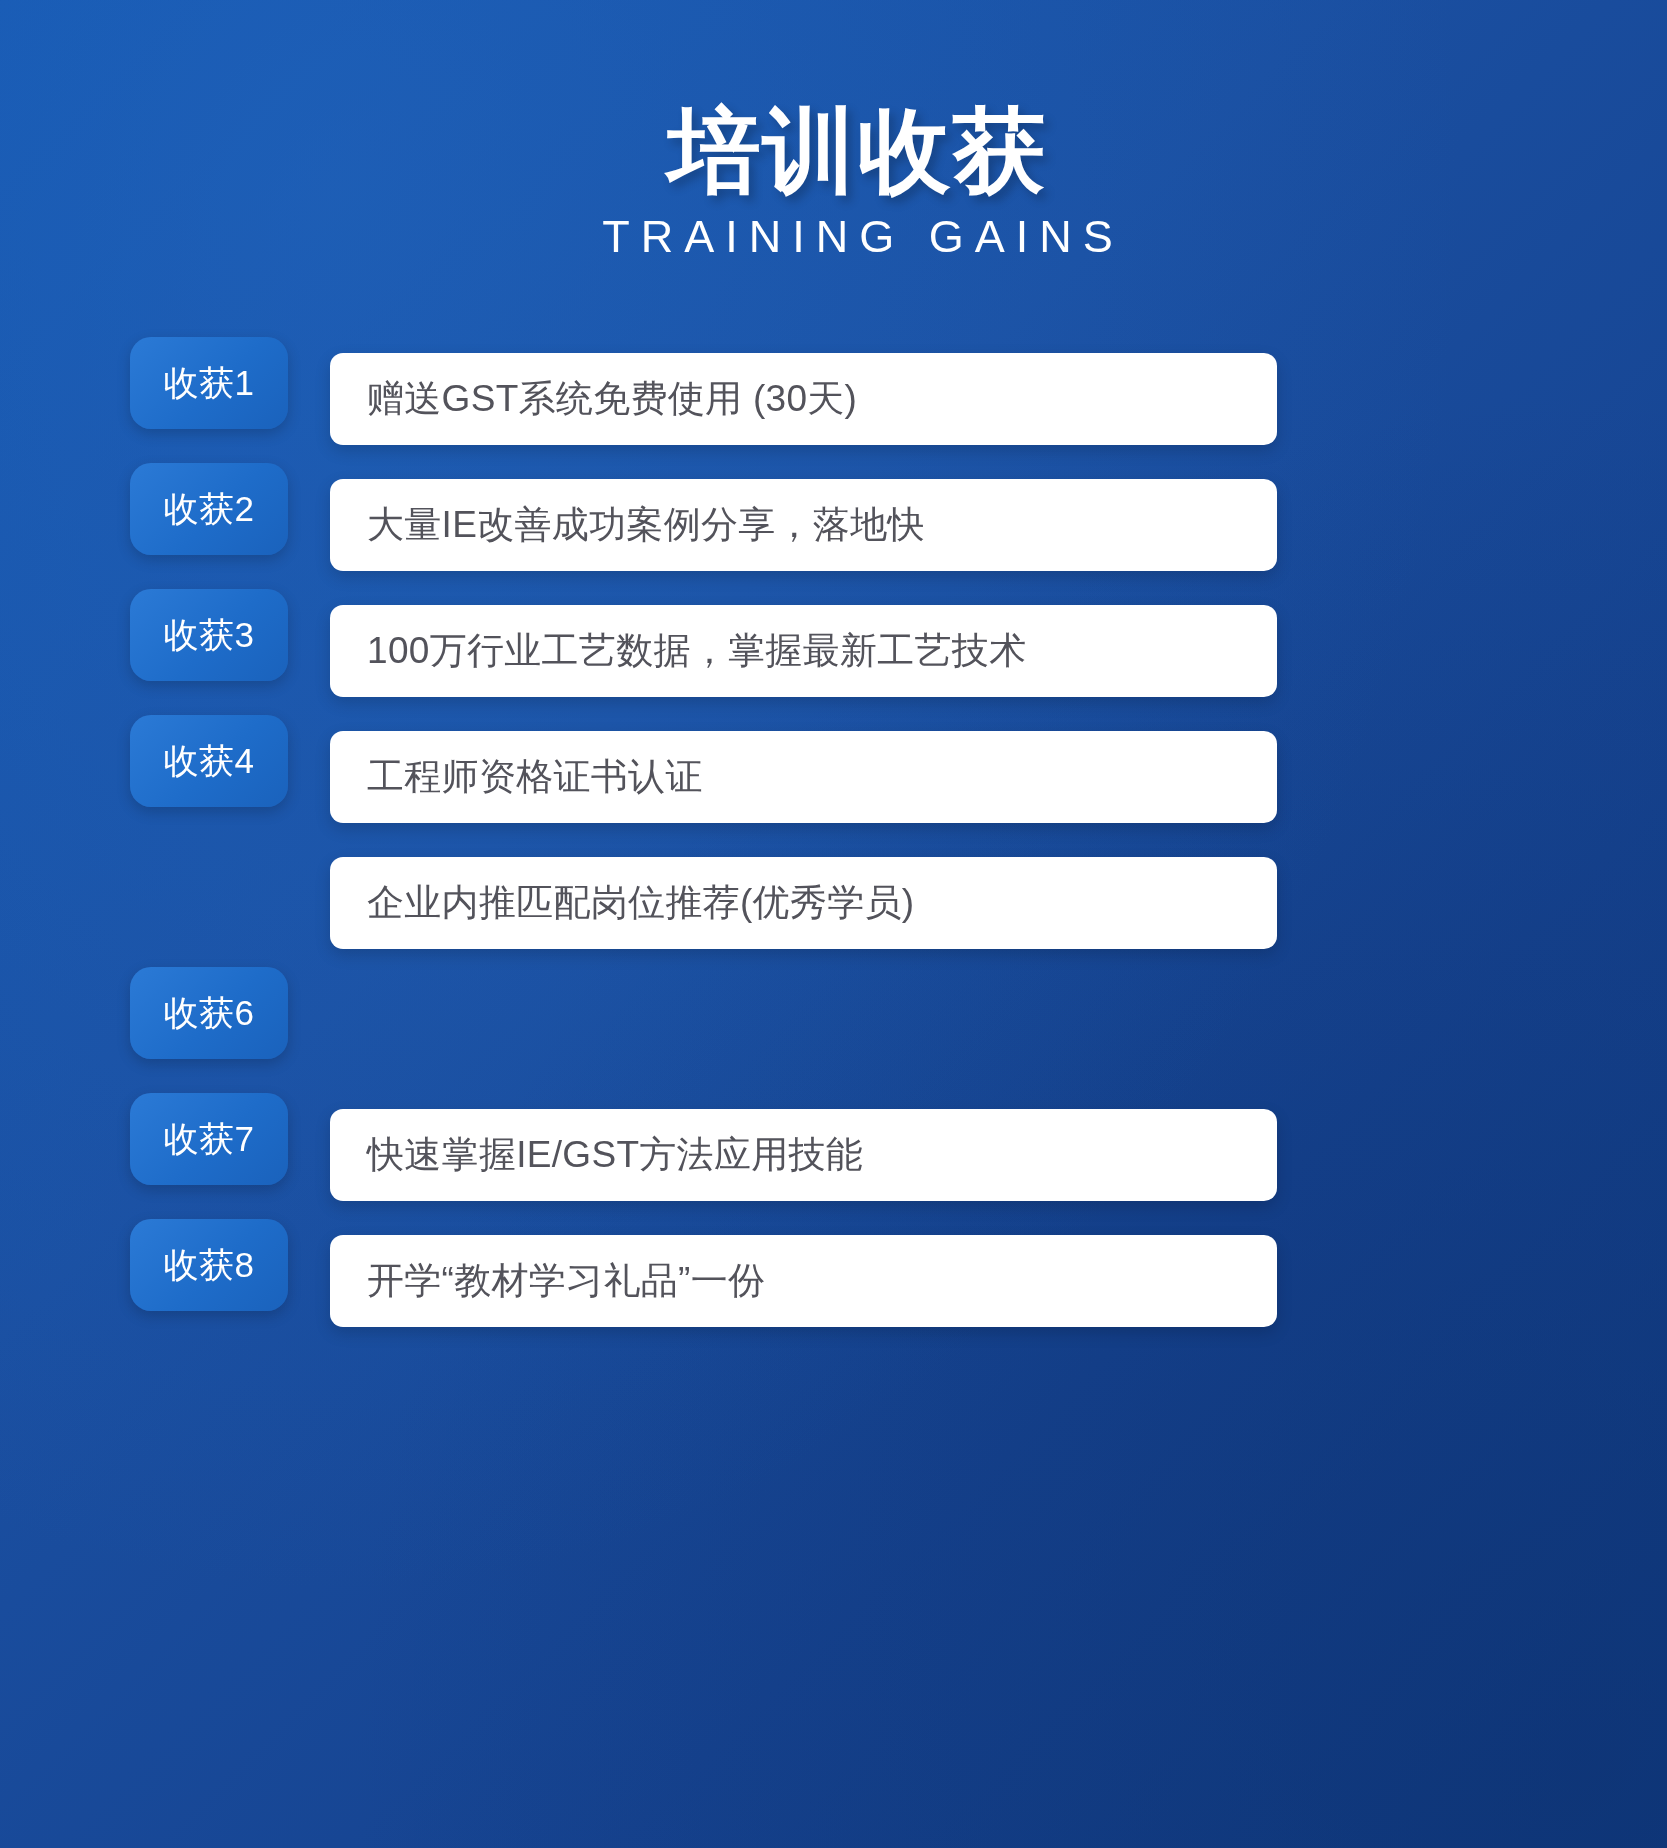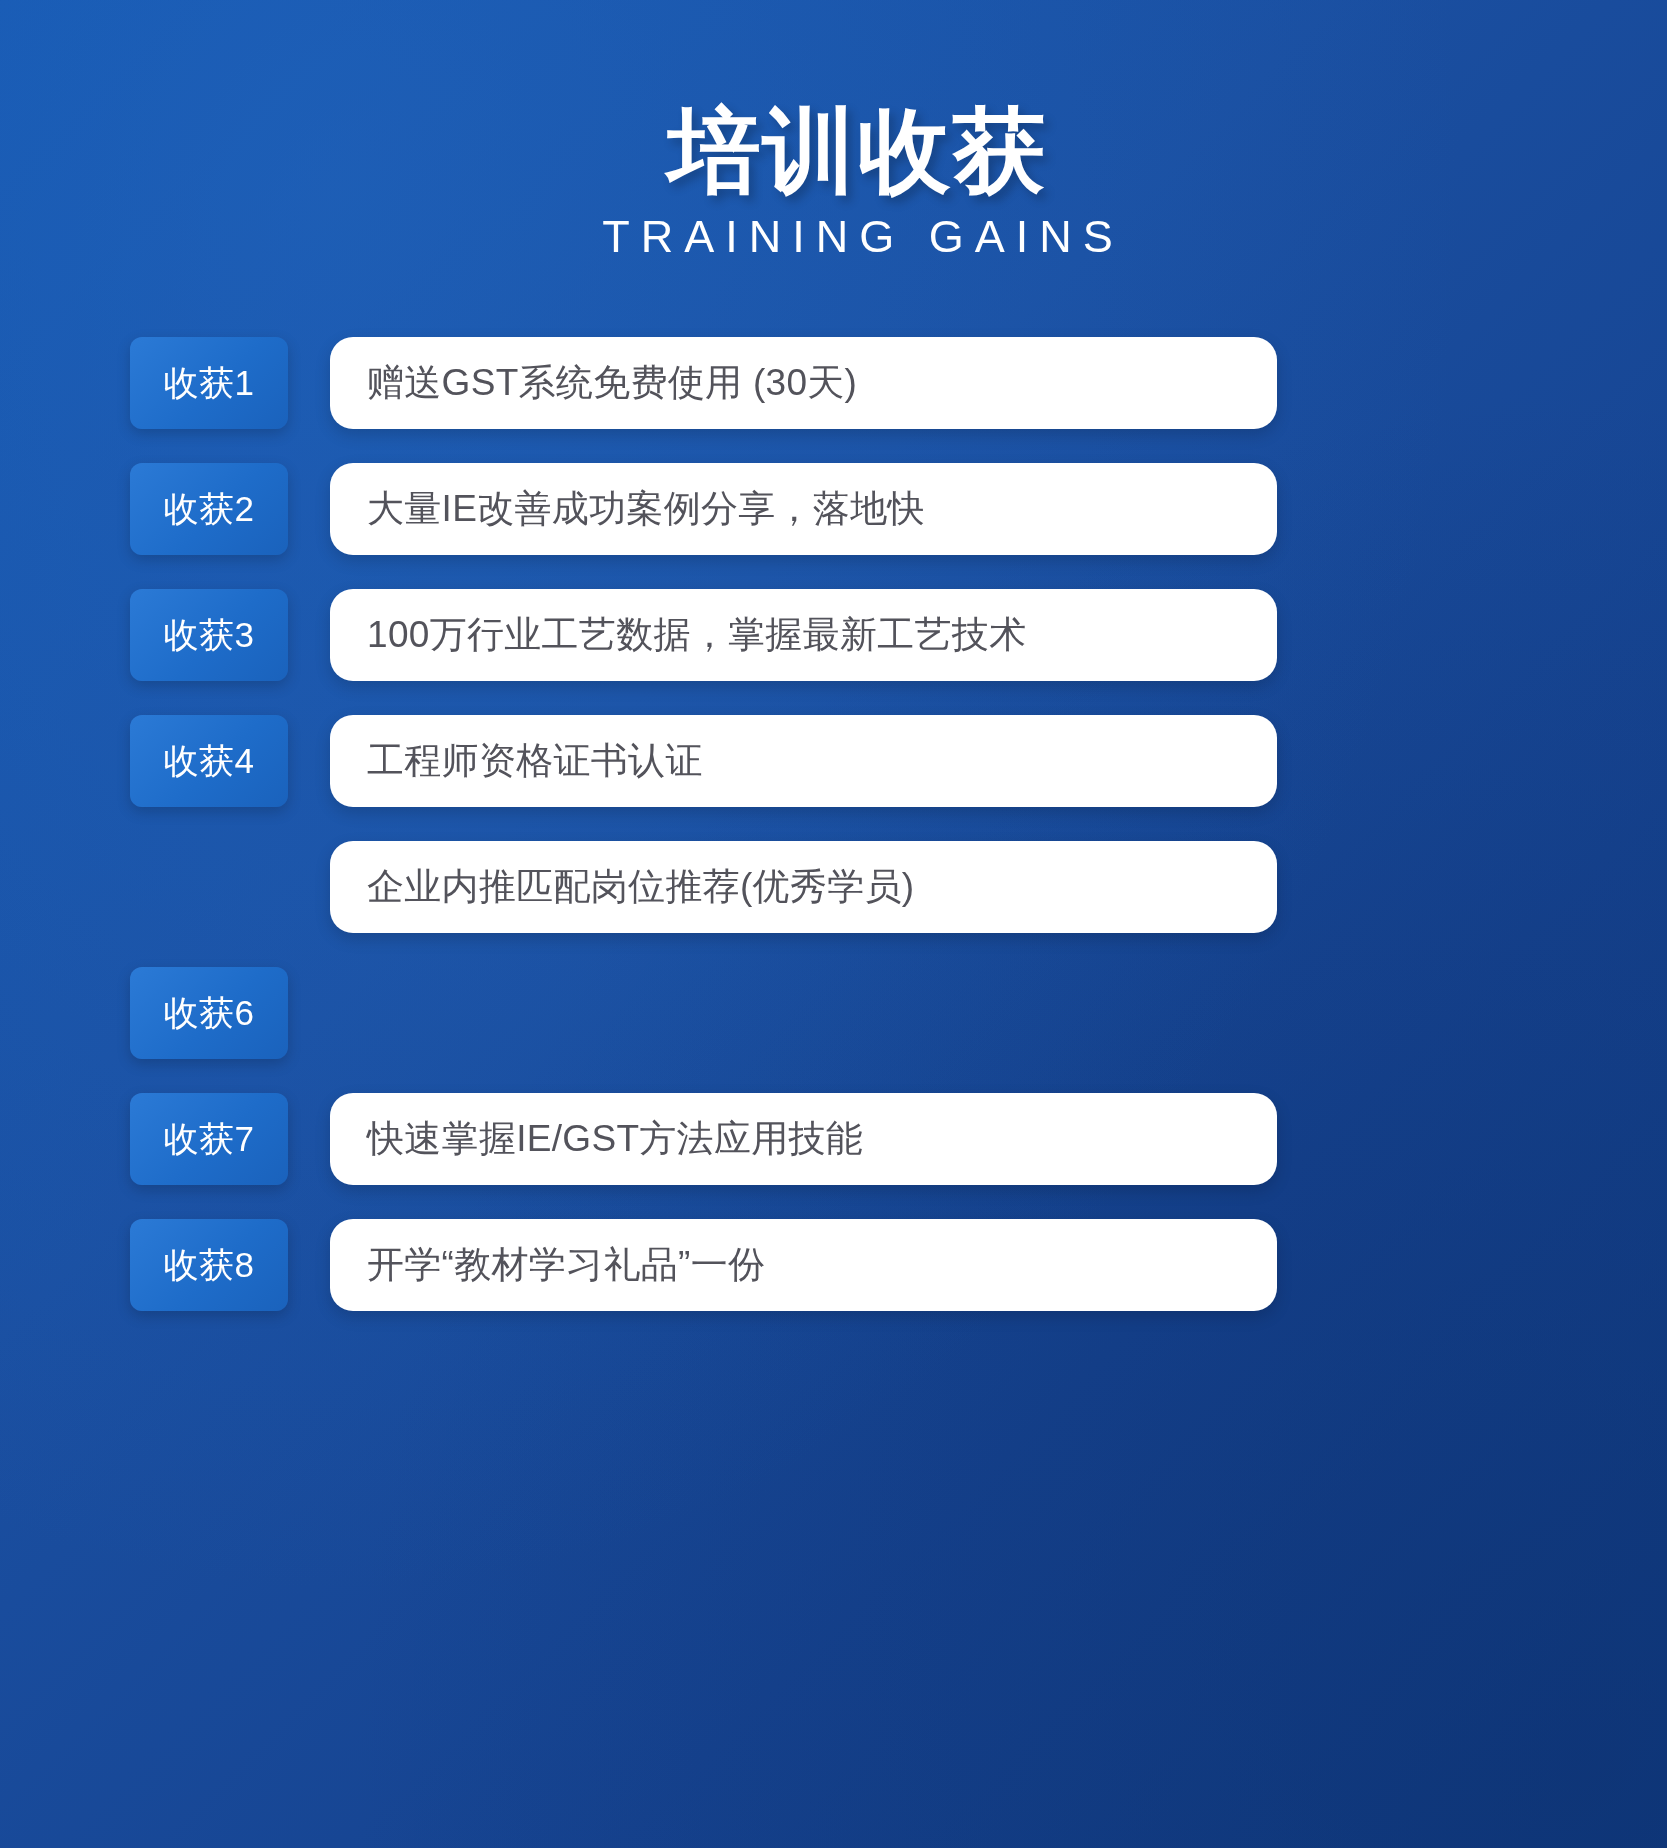--- a/index.html
+++ b/index.html
@@ -72,42 +72,42 @@
     margin-bottom: 34px;
   }
   .row:last-child { margin-bottom: 0; }
 
   .badge {
     position: absolute;
     left: 130px;
     top: 0;
     width: 158px;
     height: 92px;
-    border-radius: 12px;
+    border-radius: 21px;
     background: linear-gradient(135deg, #2b7ad6 0%, #1e6cc9 55%, #1a62bc 100%);
     box-shadow: 0 5px 14px rgba(0,0,0,0.18);
     display: flex;
     align-items: center;
     justify-content: center;
     color: #ffffff;
     font-size: 35px;
     font-weight: 500;
     letter-spacing: 0.5px;
     box-sizing: border-box;
   }
 
   .card {
     position: absolute;
     left: 330px;
     right: 390px;
-    top: 0;
+    top: 16px;
     height: 92px;
     width: 947px;
     background: #ffffff;
-    border-radius: 23px;
+    border-radius: 13px;
     box-shadow: 0 6px 16px rgba(0,0,0,0.16);
     display: flex;
     align-items: center;
     box-sizing: border-box;
     padding-left: 37px;
     padding-right: 26px;
   }
   .card-text {
     font-size: 37px;
     line-height: 1.15;

